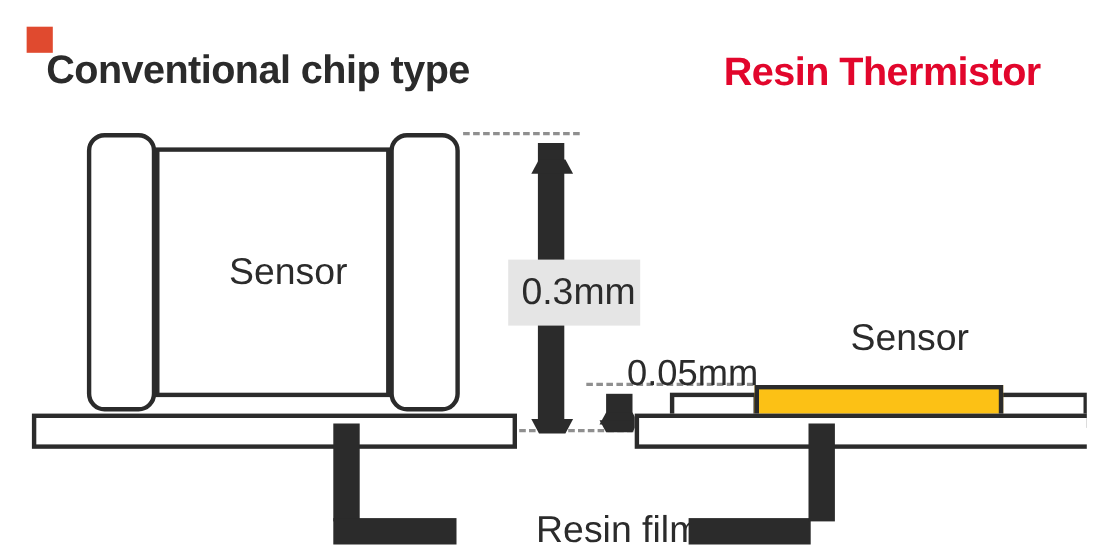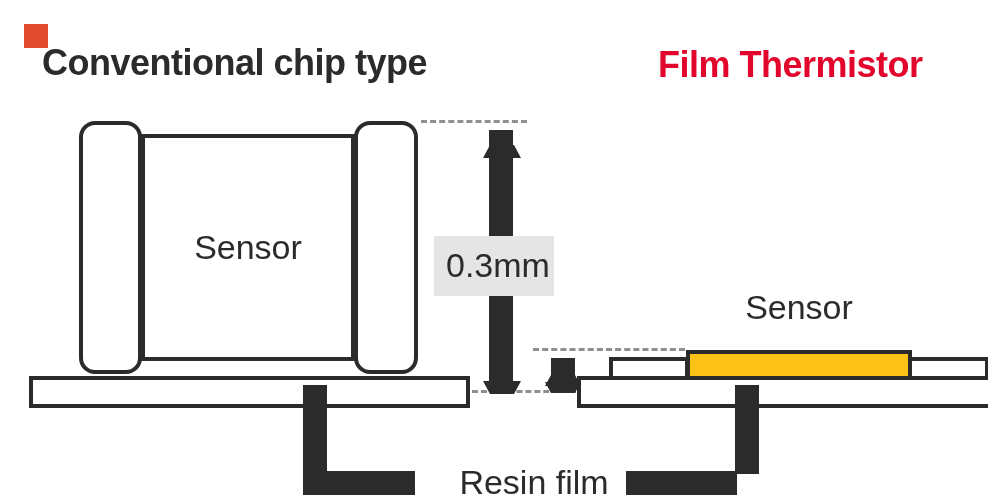--- a/index.html
+++ b/index.html
@@ -9,21 +9,21 @@
   *{box-sizing:border-box;margin:0;padding:12px;}
   html,body{background:#fff;}
   .canvas{
     position:relative;width:1000px;height:500px;background:#ffffff;
     overflow:hidden;font-family:"Liberation Sans", sans-serif;color:var(--text);
   }
   .abs{position:absolute;}
   .title{font-size:36px;font-weight:700;letter-spacing:-0.5px;line-height:1.15;white-space:nowrap;}
   .title-left{left:6px;top:6px;color:var(--text);}
   .title-right{left:622px;top:8px;color:var(--accent-red);}
-  .label{font-size:34px;font-weight:400;line-height:1.05;white-space:nowrap;color:var(--text);}
+  .label{font-size:34px;font-weight:400;line-height:1.05;white-space:nowrap;color:var(--text);margin-left:28px;}
 
   
   .corner-mark{left:0;top:0;width:4px;height:8px;background:var(--corner-mark);}
 
   
   .sensor-body{left:117px;top:110px;width:214px;height:227px;border:4px solid var(--line);
     background:#fff;z-index:1;display:flex;align-items:center;justify-content:center;}
   .terminal{width:63px;height:253px;top:97px;border:4px solid var(--line);border-radius:16px;
     background:#fff;z-index:2;}
   .terminal-left{left:55px;}
@@ -76,37 +76,38 @@
   .resin-label{left:413px;top:429px;width:194px;text-align:center;}
 </style>
 </head>
 <body>
 
 <div class="canvas">
 
   <div class="abs corner-mark"></div>
 
   <div class="abs title title-left">Conventional chip type</div>
-  <div class="abs title title-right">Film Thermistor</div>
+  <div class="abs title title-right">Resin Thermistor</div>
 
   <div class="abs sensor-body">
     <span class="label">Sensor</span>
   </div>
   <div class="abs terminal terminal-left"></div>
   <div class="abs terminal terminal-right"></div>
   <div class="abs base base-left"></div>
 
   <div class="abs dash dash-top-left"></div>
   <div class="abs dash dash-bottom-mid"></div>
   <div class="abs dimline arrow03-line"></div>
   <div class="abs head head-up arrow03-up"></div>
   <div class="abs head head-down arrow03-down"></div>
   <div class="abs label dim-label-03">0.3mm</div>
 
   <div class="abs label sensor-label-right">Sensor</div>
+  <div class="abs label dim-label-005">0.05mm</div>
   <div class="abs dash dash-top-right"></div>
   <div class="abs dimline arrow005-line"></div>
   <div class="abs head head-s-up arrow005-up"></div>
   <div class="abs head head-s-down arrow005-down"></div>
   <div class="abs electrode electrode-left"></div>
   <div class="abs electrode electrode-right"></div>
   <div class="abs sensor-film"></div>
   <div class="abs base base-right"></div>
 
   <div class="abs leader leader-left-v"></div>

